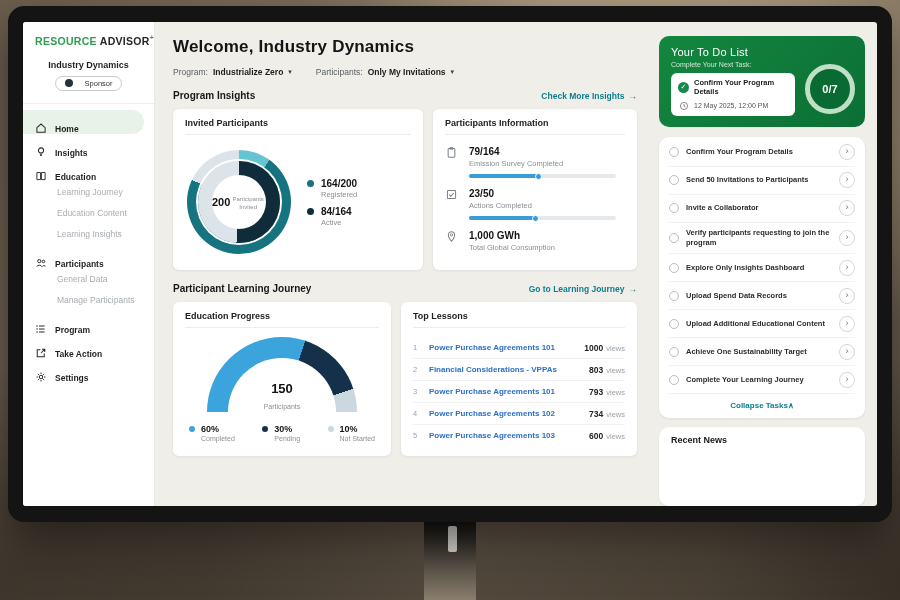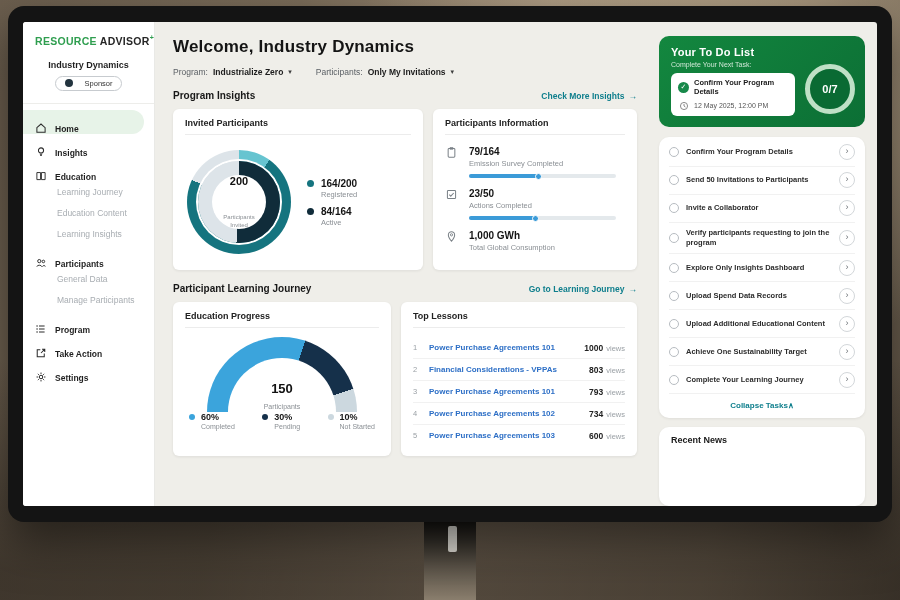--- a/index.html
+++ b/index.html
@@ -39,21 +39,21 @@
   .section-row{display:flex;justify-content:space-between;align-items:center;margin-top:13px;margin-bottom:8px}
   .section-title{font-size:10px;font-weight:bold;color:#181818}
   .section-link{font-size:8.5px;font-weight:bold;color:#0e7e8c;display:flex;gap:4px;align-items:center;cursor:pointer}
   .cards{display:grid;grid-template-columns:250px 1fr;gap:10px}
   .card{background:#fff;border-radius:6px;box-shadow:0 1px 3px rgba(20,20,20,.08);padding:9px 12px 10px;box-sizing:border-box}
   .card-title{font-size:9px;font-weight:bold;color:#222;padding-bottom:6px;border-bottom:1px solid #ececec;margin-bottom:9px}
 
   .invited-body{display:flex;align-items:center;gap:16px;padding:6px 0 6px 2px}
   .donut{width:104px;height:104px;border-radius:50%;position:relative;flex-shrink:0;background:#dde4e9}
   .donut-inner{position:absolute;inset:11px;border-radius:50%;box-shadow:0 0 0 2px #fff;background:#e7ecef}
-  .donut-hole{position:absolute;inset:25px;border-radius:50%;background:#fff;display:flex;flex-direction:column;align-items:center;justify-content:space-between;text-align:center}
+  .donut-hole{position:absolute;inset:25px;border-radius:50%;background:#fff;display:flex;flex-direction:row;align-items:center;justify-content:space-between;text-align:center}
   .donut-val{font-size:11px;font-weight:bold;color:#111}
   .donut-lab{font-size:6px;color:#8a8f94;margin-top:2px;line-height:1.35;max-width:44px}
   .legend-v{display:flex;flex-direction:column;gap:7px}
   .leg-item{display:grid;grid-template-columns:9px auto;column-gap:5px}
   .leg-dot{width:7px;height:7px;border-radius:50%;margin-top:2px;background:#888}
   .leg-val{font-size:10px;font-weight:bold;color:#141414}
   .leg-lab{grid-column:2;font-size:7.5px;color:#8a8f94;margin-top:1px}
 
   .stats{display:flex;flex-direction:column;gap:10px;padding-top:2px}
   .stat{display:grid;grid-template-columns:16px 1fr;column-gap:8px;align-items:start}
@@ -63,37 +63,37 @@
   .bar-fill{position:absolute;left:0;top:0;height:100%;border-radius:3px;background:#3b9bd8;width:0}
   .bar-fill::after{content:"";position:absolute;right:-3px;top:-1.5px;width:7px;height:7px;border-radius:50%;background:#3b9bd8;border:1px solid #fff;box-sizing:border-box}
 
   .cards2{display:grid;grid-template-columns:218px 1fr;gap:10px}
   .gauge-wrap{width:150px;height:75px;position:relative;margin:8px auto 0;overflow:hidden}
   .gauge{width:150px;height:150px;border-radius:50%;background:#eee}
   .gauge-hole{position:absolute;left:21px;top:21px;width:108px;height:108px;border-radius:50%;background:#fff}
   .gauge-center{position:absolute;left:0;right:0;bottom:-1px;text-align:center}
   .gauge-val{font-size:13px;font-weight:bold;color:#111;display:block;line-height:1}
   .gauge-lab{font-size:7px;color:#8a8f94}
-  .gauge-legend{display:flex;justify-content:space-between;padding:0 4px}
+  .gauge-legend{display:flex;justify-content:space-between;margin-top:12px;padding:0 4px}
   .gl-item{display:grid;grid-template-columns:8px auto;column-gap:4px}
   .gl-dot{width:6px;height:6px;border-radius:50%;margin-top:2px;background:#888}
   .gl-val{font-size:9px;font-weight:bold;color:#161616}
   .gl-lab{grid-column:2;font-size:7px;color:#8a8f94;margin-top:1px}
 
   .lesson{display:flex;align-items:center;gap:8px;padding:5.5px 0;border-bottom:1px solid #f1f1f1}
   .lesson:last-child{border-bottom:0}
   .lesson-rank{color:#9aa0a5;width:8px;font-size:7.5px}
   .lesson-title{flex:1;color:#2d6fc6;font-weight:bold;font-size:8px;cursor:pointer}
   .lesson-views{font-weight:bold;color:#222;font-size:8.5px}
   .lesson-views .sfx{color:#9aa0a5;font-weight:normal;font-size:7.5px;margin-left:3px}
 
   
   .right{width:226px;flex-shrink:0;padding:14px 12px 0 8px;box-sizing:border-box;display:flex;flex-direction:column}
   .todo-hero{position:relative;background:linear-gradient(135deg,#13873f,#0c6f35);border-radius:10px;padding:10px 12px 11px;color:#fff}
-  .todo-title{font-size:11px;font-weight:bold;letter-spacing:.2px}
+  .todo-title{font-size:11px;font-weight:normal;letter-spacing:.2px}
   .todo-sub{font-size:7px;color:#cfe7d6;margin-top:3px}
   .todo-next{background:#fff;border-radius:6px;margin-top:5px;margin-right:58px;padding:5px 7px}
   .next-row{display:flex;align-items:center;gap:5px}
   .next-check{width:11px;height:11px;border-radius:50%;background:#17894a;color:#fff;font-size:7px;display:flex;align-items:center;justify-content:center;flex-shrink:0}
   .next-label{font-size:7.5px;font-weight:bold;color:#1b1b1b;line-height:1.25}
   .next-due{display:flex;gap:5px;align-items:center;margin-top:4px;padding-left:1px}
   .due-text{font-size:7px;color:#555}
   .todo-badge{position:absolute;right:10px;top:28px;width:50px;height:50px;border-radius:50%;background:#0a6a33;border:5px solid #bfe0c6;box-sizing:border-box;display:flex;align-items:center;justify-content:center;font-size:11px;font-weight:bold;color:#fff}
   .todo-list{background:#fff;border-radius:10px;margin-top:10px;padding:2px 10px 2px;box-shadow:0 1px 3px rgba(0,0,0,.07)}
   .task-row{display:flex;align-items:center;gap:7px;padding:5.5px 0;border-bottom:1px solid #f1f1f1;cursor:pointer}

